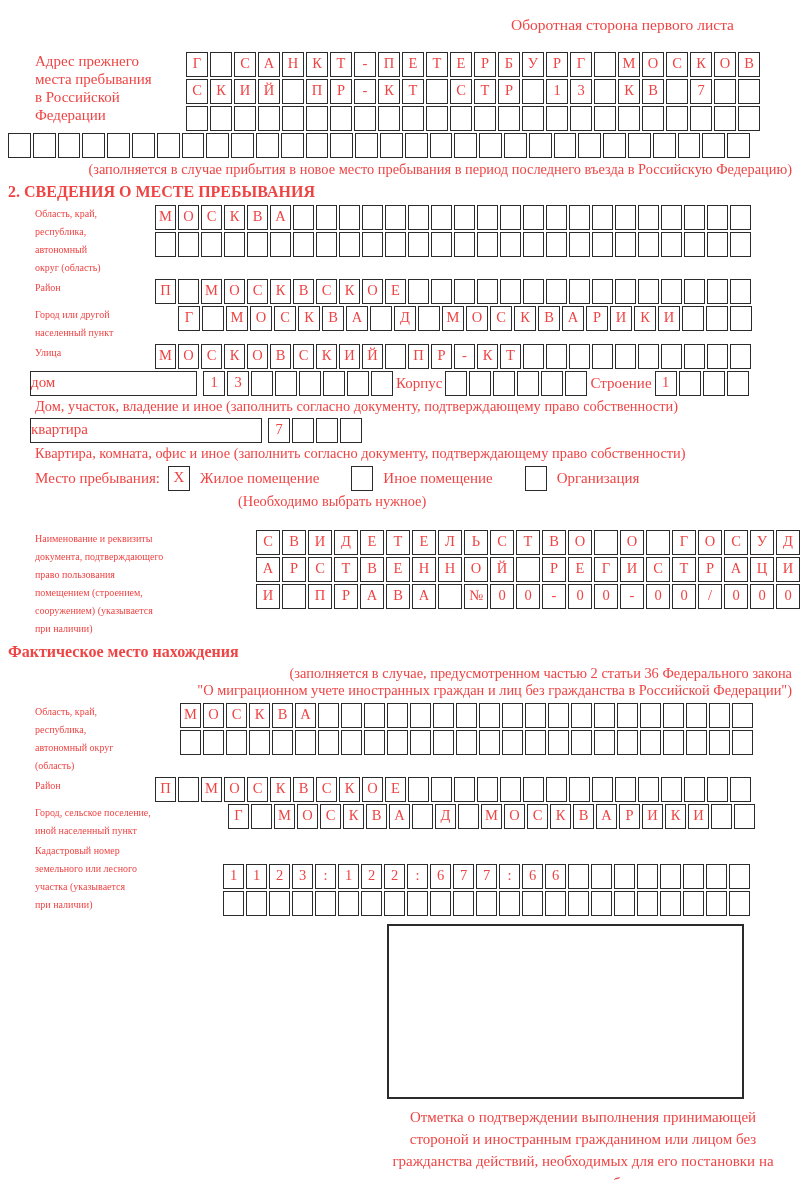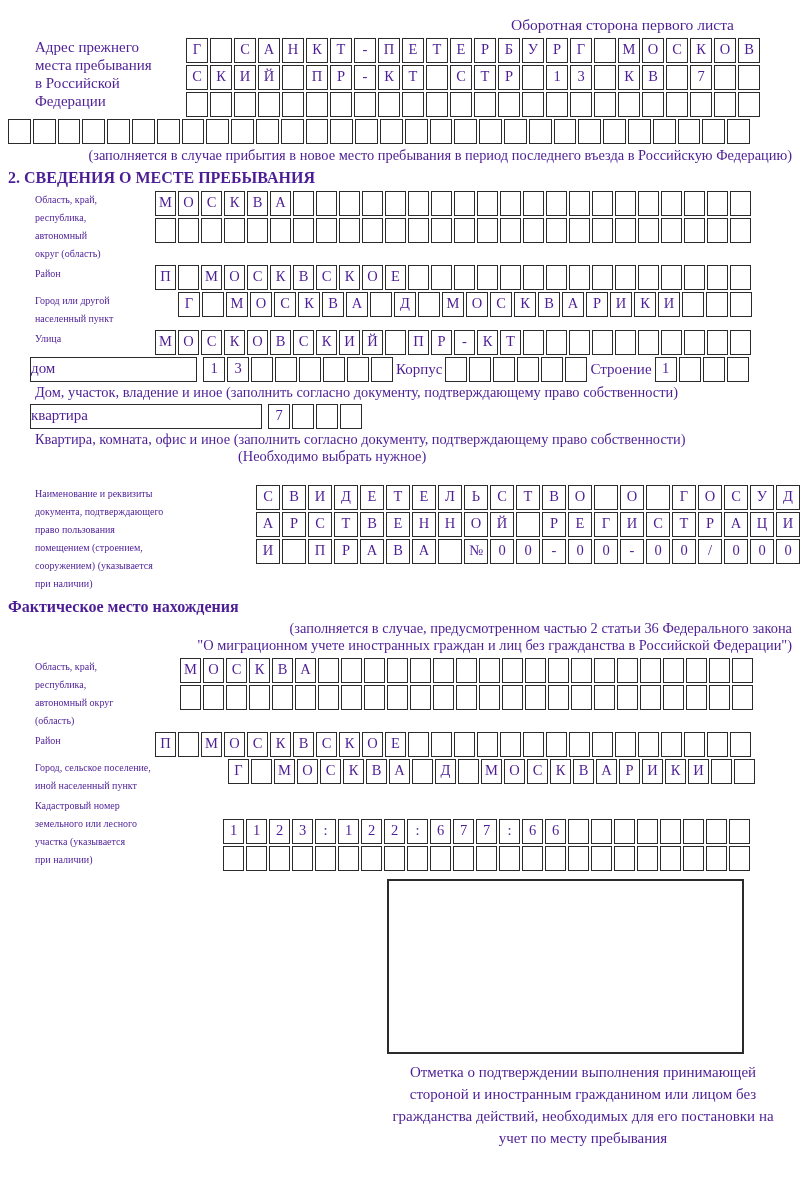--- a/index.html
+++ b/index.html
@@ -1,17 +1,17 @@
 <!DOCTYPE html>
 <html><head>
 <meta charset="utf-8">
 <style>
   html,body{margin:0;padding:0;background:#fff;}
   .page{position:relative;width:800px;height:1180px;background:#fff;overflow:hidden;
-        font-family:"Liberation Serif", "DejaVu Serif", serif;color:#4c1d95;
+        font-family:"Liberation Serif", "DejaVu Serif", serif;color:#ef4444;
         padding:0 8px;box-sizing:border-box;}
   .hdr{padding:16px 58px 0 0;text-align:right;font-size:15.5px;}
   .frow{display:flex;align-items:flex-start;margin-bottom:2px;}
   .flabel{flex:0 0 147px;box-sizing:border-box;padding-left:27px;
           font-size:10px;line-height:18px;white-space:pre-line;}
   .stack{display:flex;flex-direction:column;gap:2px;}
   .boxrow{display:flex;gap:2px;flex-wrap:nowrap;}
   .cell{box-sizing:border-box;flex:0 0 auto;width:21px;height:25px;
         border:1.7px solid #2b2b2b;text-align:center;font-size:14.5px;line-height:21px;
         background:#fff;}
@@ -31,21 +31,21 @@
   .stamp-cap{margin:7px 0 0 377px;width:396px;text-align:center;font-size:15px;line-height:22px;}
   .mt3{margin-top:3px;} .mt4{margin-top:4px;} .mt6{margin-top:20px;gap:47px;}
 </style>
 </head>
 <body>
 
 <div class="page">
 
   <div class="hdr">Оборотная сторона первого листа</div>
 
-  <div class="frow" style="margin-top:4px">
+  <div class="frow" style="margin-top:18px">
     <div class="flabel" style="font-size:15px">Адрес прежнего
 места пребывания
 в Российской
 Федерации</div>
     <div class="stack" style="margin-left:31px">
       <div class="boxrow p24">
           <span class="cell">Г</span>
           <span class="cell"></span>
           <span class="cell">С</span>
           <span class="cell">А</span>
@@ -355,20 +355,29 @@
     <div class="wbox" style="width:232px">квартира</div>
     <div class="boxrow p24" style="margin-left:6px">
         <span class="cell">7</span>
         <span class="cell"></span>
         <span class="cell"></span>
         <span class="cell"></span>
       </div>
   </div>
   <div class="fnote">Квартира, комната, офис и иное (заполнить согласно документу, подтверждающему право собственности)</div>
 
+  <div class="frow mt4">
+    <div class="flabel" style="flex:0 0 auto;font-size:15px;line-height:25px">Место пребывания:</div>
+    <span class="cb" style="margin-left:8px">X</span>
+    <span class="opt">Жилое помещение</span>
+    <span class="cb" style="margin-left:32px"></span>
+    <span class="opt">Иное помещение</span>
+    <span class="cb" style="margin-left:32px"></span>
+    <span class="opt">Организация</span>
+  </div>
   <div class="fnote" style="margin-left:230px">(Необходимо выбрать нужное)</div>
 
   <div class="frow mt6">
     <div class="flabel" style="flex-basis:201px">Наименование и реквизиты
 документа, подтверждающего
 право пользования
 помещением (строением,
 сооружением) (указывается
 при наличии)</div>
     <div class="stack">

